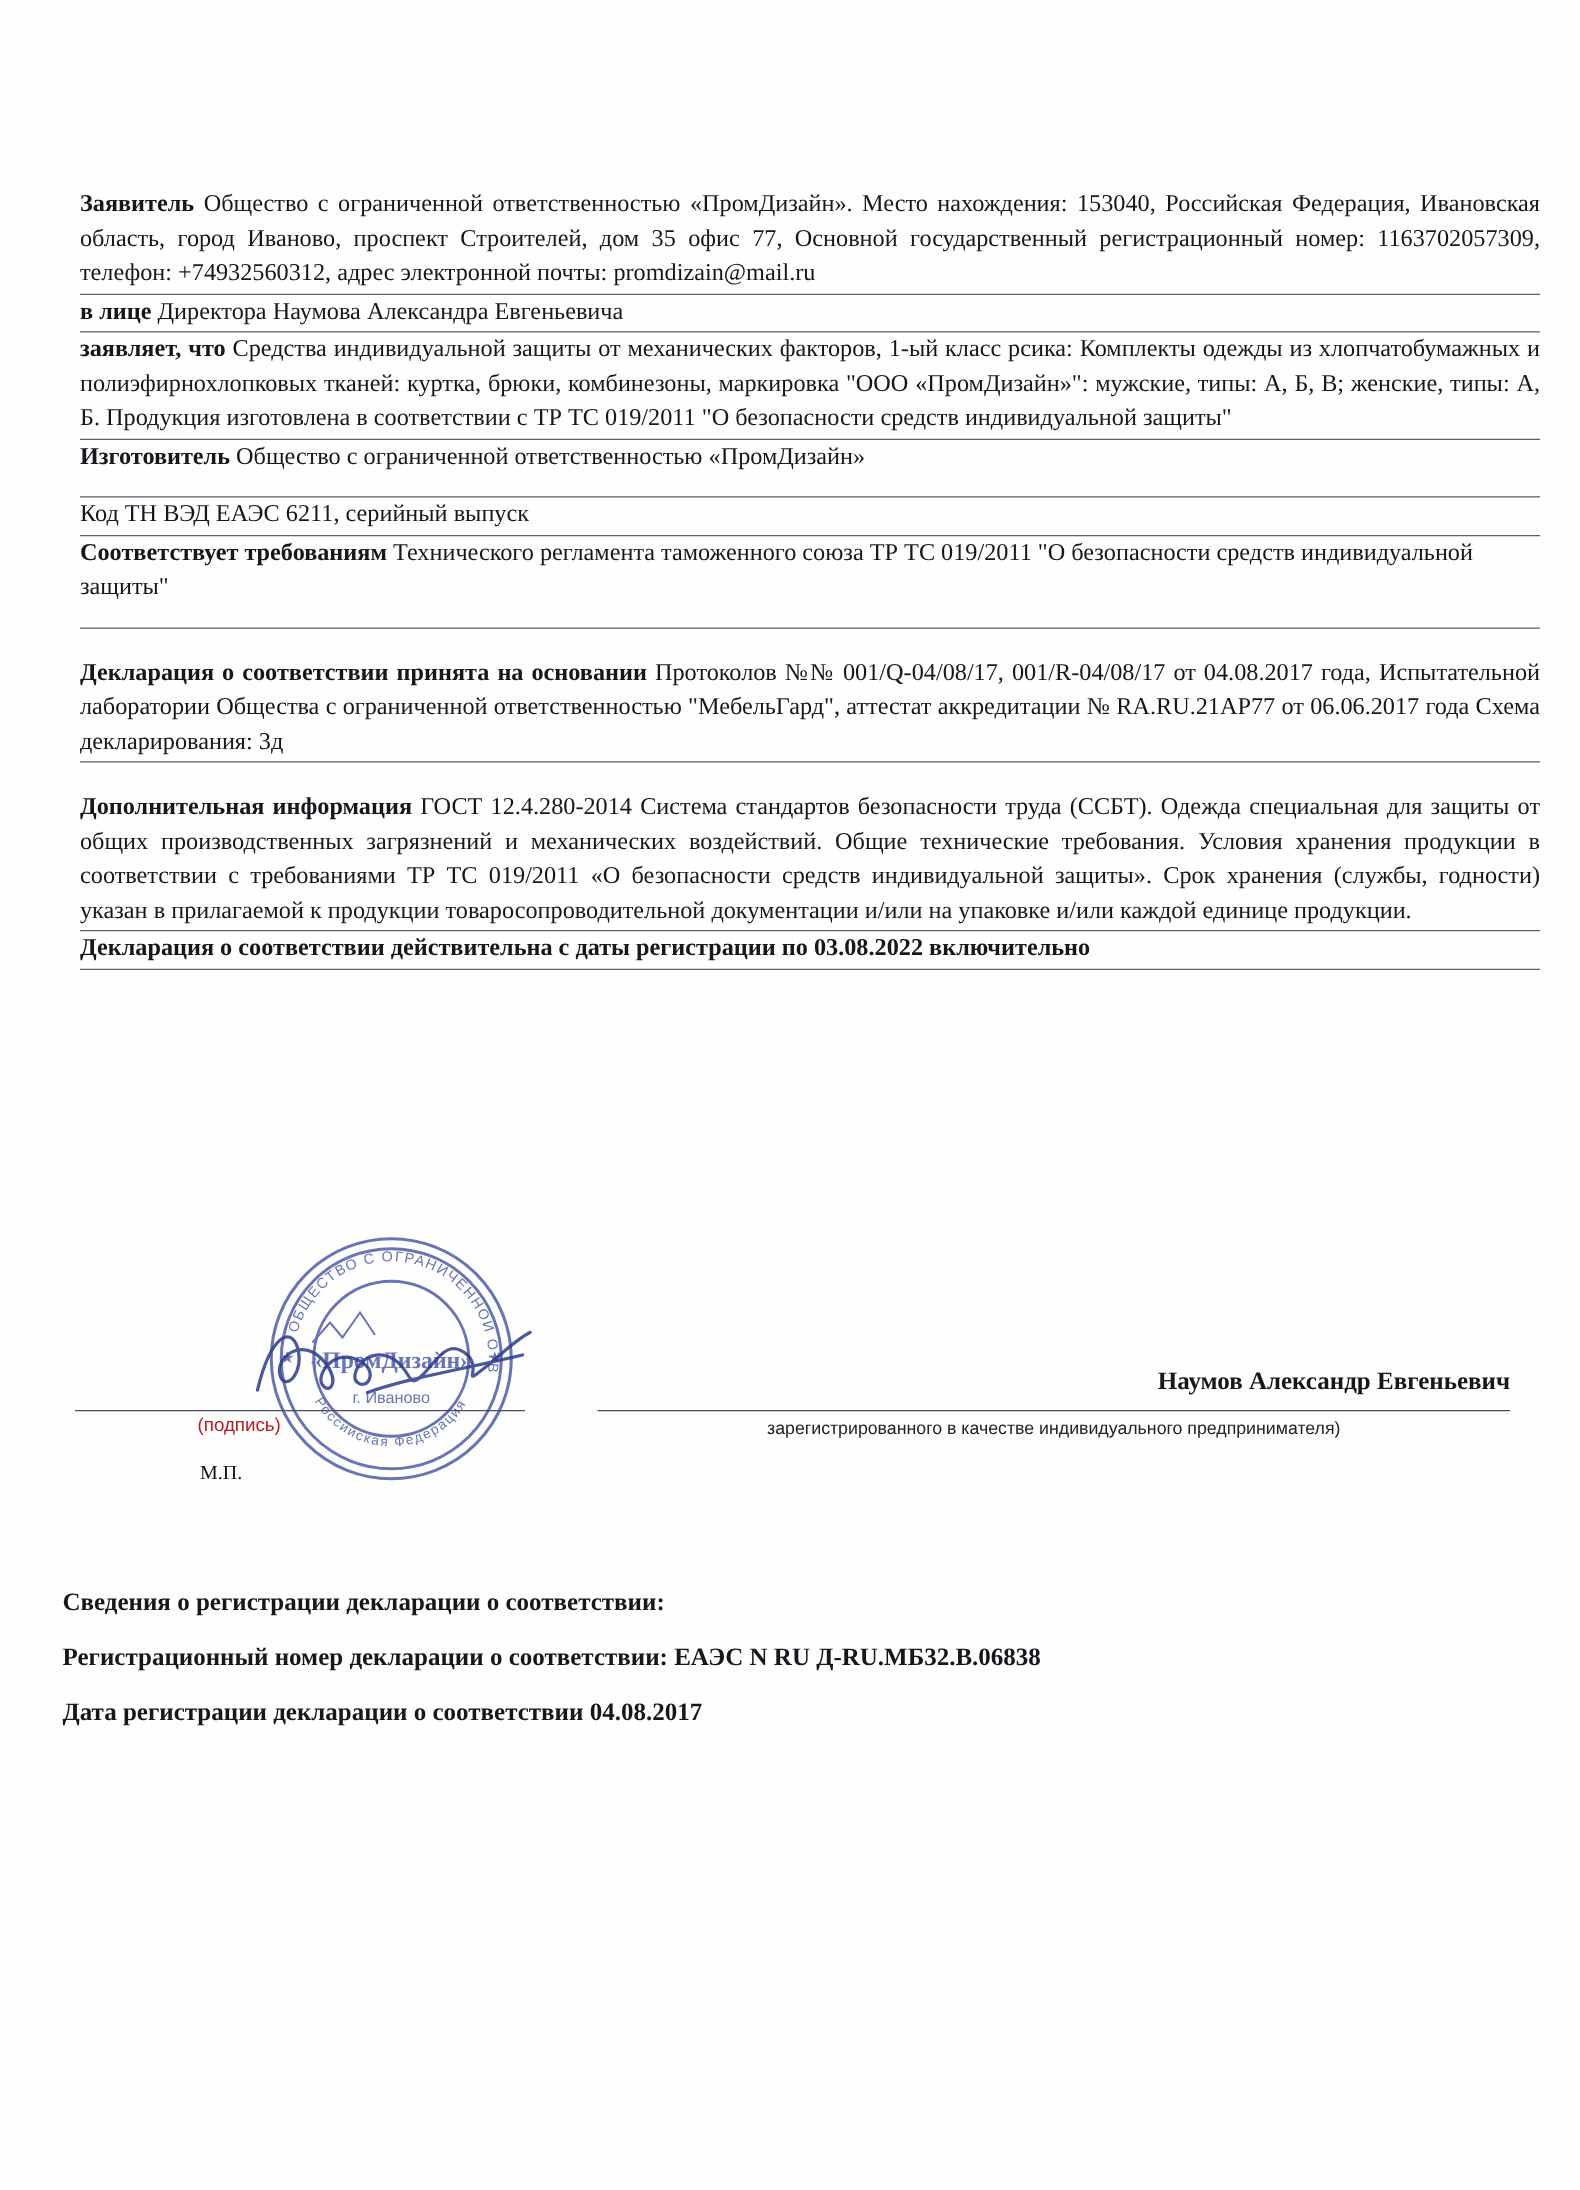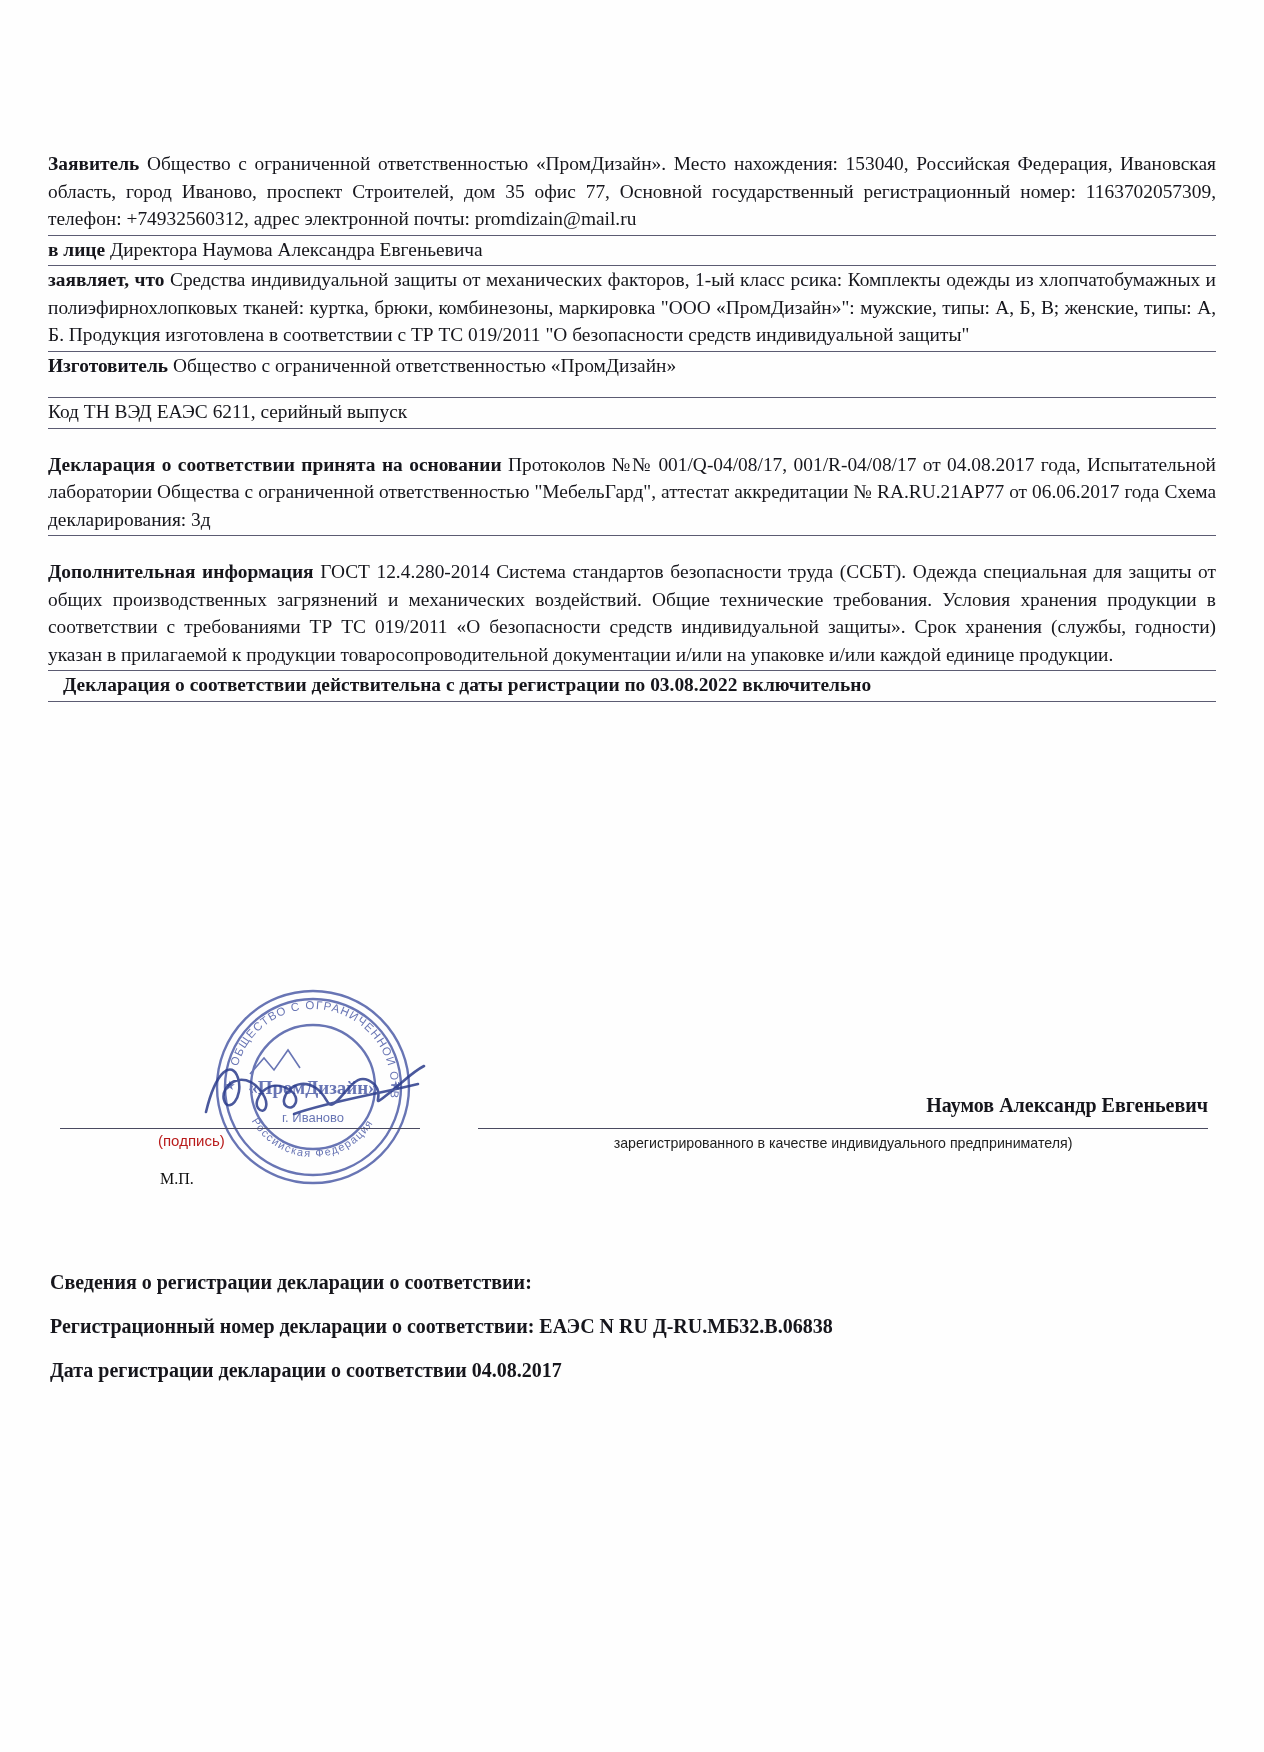--- a/index.html
+++ b/index.html
@@ -48,21 +48,21 @@
     font-weight: bold;
     font-size: 25.5px;
     letter-spacing: 0.3px;
     line-height: 34px;
     color: #0e0e14;
   }
 
   
   .doc {
     position: absolute;
-    left: 48px;
+    left: 64px;
     top: 150px;
     width: 1168px;
     font-size: 19.4px;
     line-height: 27.5px;
   }
 
   .block { position: relative; }
 
   .rule {
     border-bottom: 1px solid #5b5b72;
@@ -203,37 +203,42 @@
       <p class="t"><span class="lbl">Изготовитель</span> <span>Общество с ограниченной ответственностью «ПромДизайн»</span></p>
       <div class="gap-16"></div>
       <div class="rule"></div>
     </div>
 
     <div class="block">
       <p class="t">Код ТН ВЭД ЕАЭС 6211, серийный выпуск</p>
       <div class="rule"></div>
     </div>
 
+    <div class="block">
+      <p class="t"><span class="lbl">Соответствует требованиям</span> <span>Технического регламента таможенного союза ТР ТС 019/2011 "О безопасности средств индивидуальной защиты"</span></p>
+      <div class="gap-16"></div>
+      <div class="rule"></div>
+    </div>
 
     <div class="gap-22"></div>
 
     <div class="block">
       <p class="t just"><span class="lbl">Декларация о соответствии принята на основании</span> <span>Протоколов №№ 001/Q-04/08/17, 001/R-04/08/17 от 04.08.2017 года, Испытательной лаборатории Общества с ограниченной ответственностью "МебельГард", аттестат аккредитации № RA.RU.21АР77 от 06.06.2017 года Схема декларирования: 3д</span></p>
       <div class="rule"></div>
     </div>
 
     <div class="gap-22"></div>
 
     <div class="block">
       <p class="t just"><span class="lbl">Дополнительная информация</span> <span>ГОСТ 12.4.280-2014 Система стандартов безопасности труда (ССБТ). Одежда специальная для защиты от общих производственных загрязнений и механических воздействий. Общие технические требования. Условия хранения продукции в соответствии с требованиями ТР ТС 019/2011 «О безопасности средств индивидуальной защиты». Срок хранения (службы, годности) указан в прилагаемой к продукции товаросопроводительной документации и/или на упаковке и/или каждой единице продукции.</span></p>
       <div class="rule"></div>
     </div>
 
     <div class="block">
-      <p class="t pad-l" style="font-weight:bold;"><span style="font-weight:bold;margin-left:15px;">Декларация о соответствии действительна с даты регистрации  по </span><span>03.08.2022</span><span> включительно</span></p>
+      <p class="t pad-l" style="font-weight:bold;"><span style="font-weight:bold;">Декларация о соответствии действительна с даты регистрации  по </span><span>03.08.2022</span><span> включительно</span></p>
       <div class="rule"></div>
     </div>
 
   </div>
 
   <div class="sign-area">
 
     <div class="stamp">
       <svg width="250" height="250" viewBox="0 0 250 250" xmlns="http://www.w3.org/2000/svg">
         <g fill="none" stroke="#3f4fa0" stroke-width="2.4">

